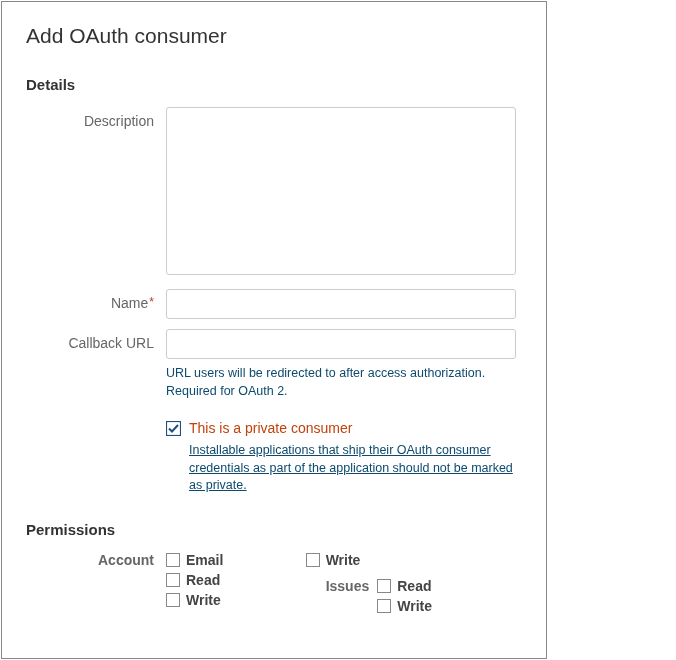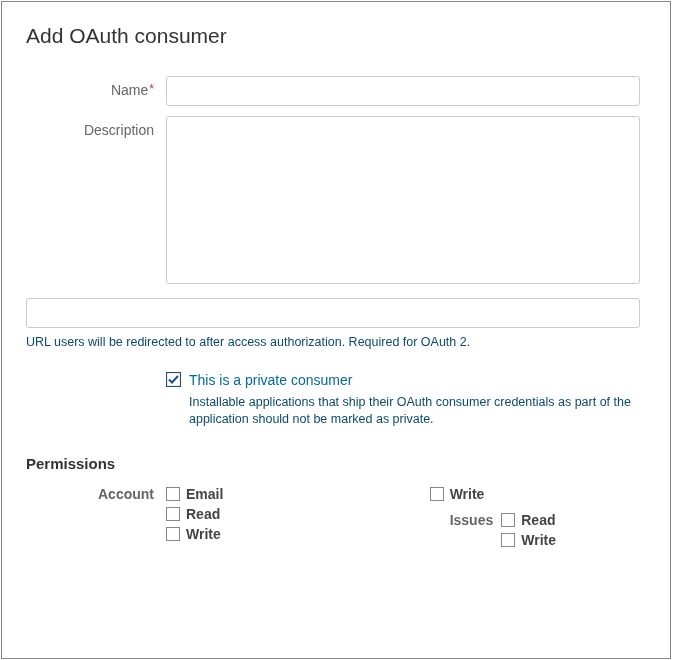--- a/index.html
+++ b/index.html
@@ -5,21 +5,21 @@
   * { box-sizing: border-box; }
   body {
     margin: 0;
     font-family: -apple-system, BlinkMacSystemFont, "Segoe UI", Arial, sans-serif;
     background: #fff;
     width: 676px;
     height: 660px;
   }
   .panel {
     border: 1px solid #888;
-    width: 670px;
+    width: 546px;
     height: 658px;
     margin: 1px;
     padding: 18px 24px 0 24px;
     overflow: hidden;
   }
   h1.page-title {
     font-size: 21px;
     font-weight: 400;
     color: #333;
     margin: 4px 0 28px 0;
@@ -80,21 +80,21 @@
     margin-top: 6px;
     line-height: 1.4;
   }
   .checkbox-line {
     display: flex;
     align-items: center;
     gap: 8px;
   }
   .checkbox-line .cb-label {
     font-size: 14px;
-    color: #0369a1;
+    color: #c2410c;
   }
   .svg-check {
     flex-shrink: 0;
   }
   .perm-row {
     display: flex;
     align-items: flex-start;
     font-weight: bold;
   }
   .perm-columns {
@@ -135,58 +135,60 @@
     padding-right: 90px;
   }
 </style>
 </head>
 <body>
 
 <div class="panel">
 
   <h1 class="page-title">Add OAuth consumer</h1>
 
+  <h2 class="section-title">Details</h2>
+
+  <div class="form-row">
+    <label class="form-label">Description</label>
+    <div class="form-field">
+      <textarea class="textarea-input" style=""></textarea>
+    </div>
+  </div>
 
   <div class="form-row">
     <label class="form-label">
       <span>Name</span><span class="req">*</span>
     </label>
     <div class="form-field">
       <input type="text" class="text-input" value="" style="">
     </div>
   </div>
 
   <div class="form-row">
-    <label class="form-label">Description</label>
-    <div class="form-field">
-      <textarea class="textarea-input" style=""></textarea>
-    </div>
-  </div>
-
-  <div class="form-row">
+    <label class="form-label">Callback URL</label>
     <div class="form-field">
       <input type="text" class="text-input" value="" style="">
       <div class="help-text">URL users will be redirected to after access authorization. Required for OAuth 2.</div>
     </div>
   </div>
 
   <div class="form-row">
   </div>
 
   <div class="form-row">
     <div class="form-label"></div>
     <div class="form-field">
       <div class="checkbox-line">
         <svg class="svg-check" width="15" height="15">
           <rect x="0.5" y="0.5" width="14" height="14" fill="#fff" stroke="#205081" stroke-width="1.2"></rect>
           <path d="M3 7.5 L6 10.5 L12 4" stroke="#205081" stroke-width="2" fill="none"></path>
         </svg>
         <span class="cb-label">This is a private consumer</span>
       </div>
-      <div class="help-text" style="padding-left:23px;">Installable applications that ship their OAuth consumer credentials as part of the application should not be marked as private.</div>
+      <div class="help-text" style="padding-left:23px;text-decoration:underline;">Installable applications that ship their OAuth consumer credentials as part of the application should not be marked as private.</div>
     </div>
   </div>
 
   <h2 class="section-title" style="margin-top:26px;">Permissions</h2>
 
   <div class="perm-row">
     <div class="form-label" style="padding-top:0;">Account</div>
 
     <div class="perm-columns">
 

